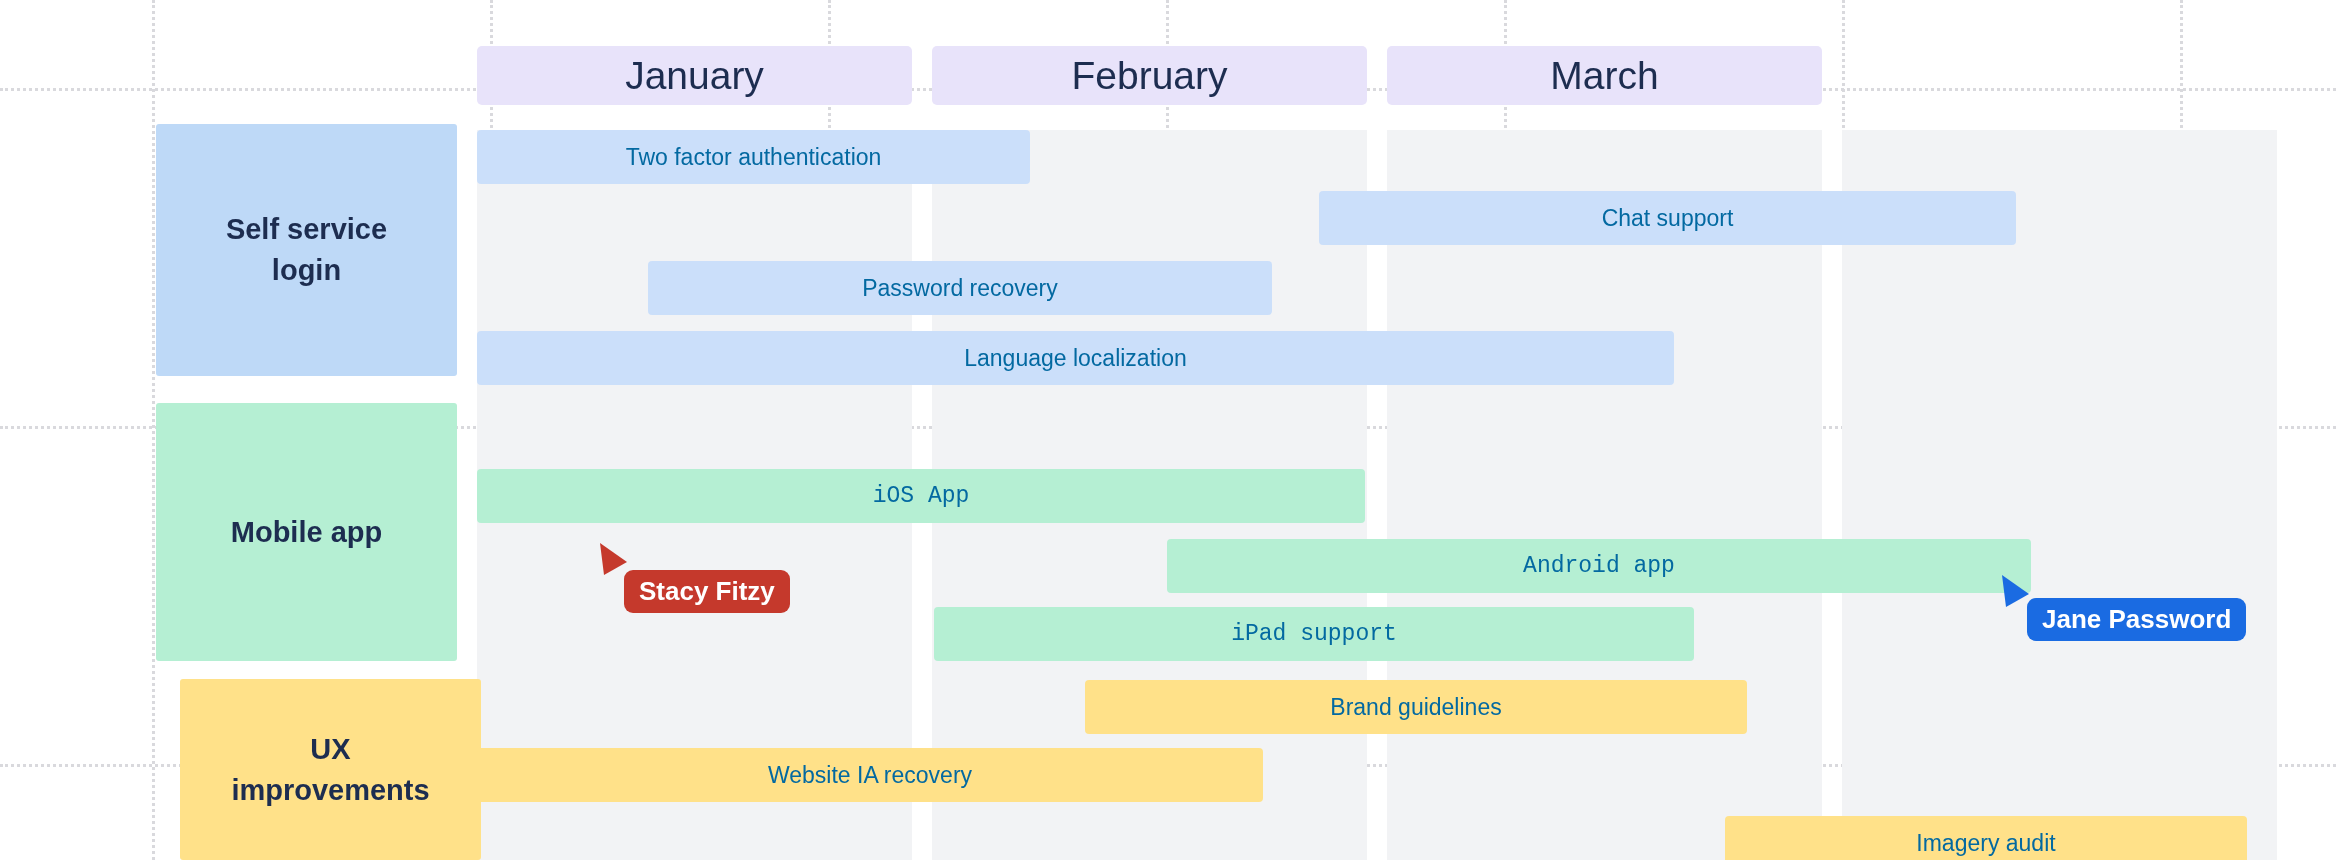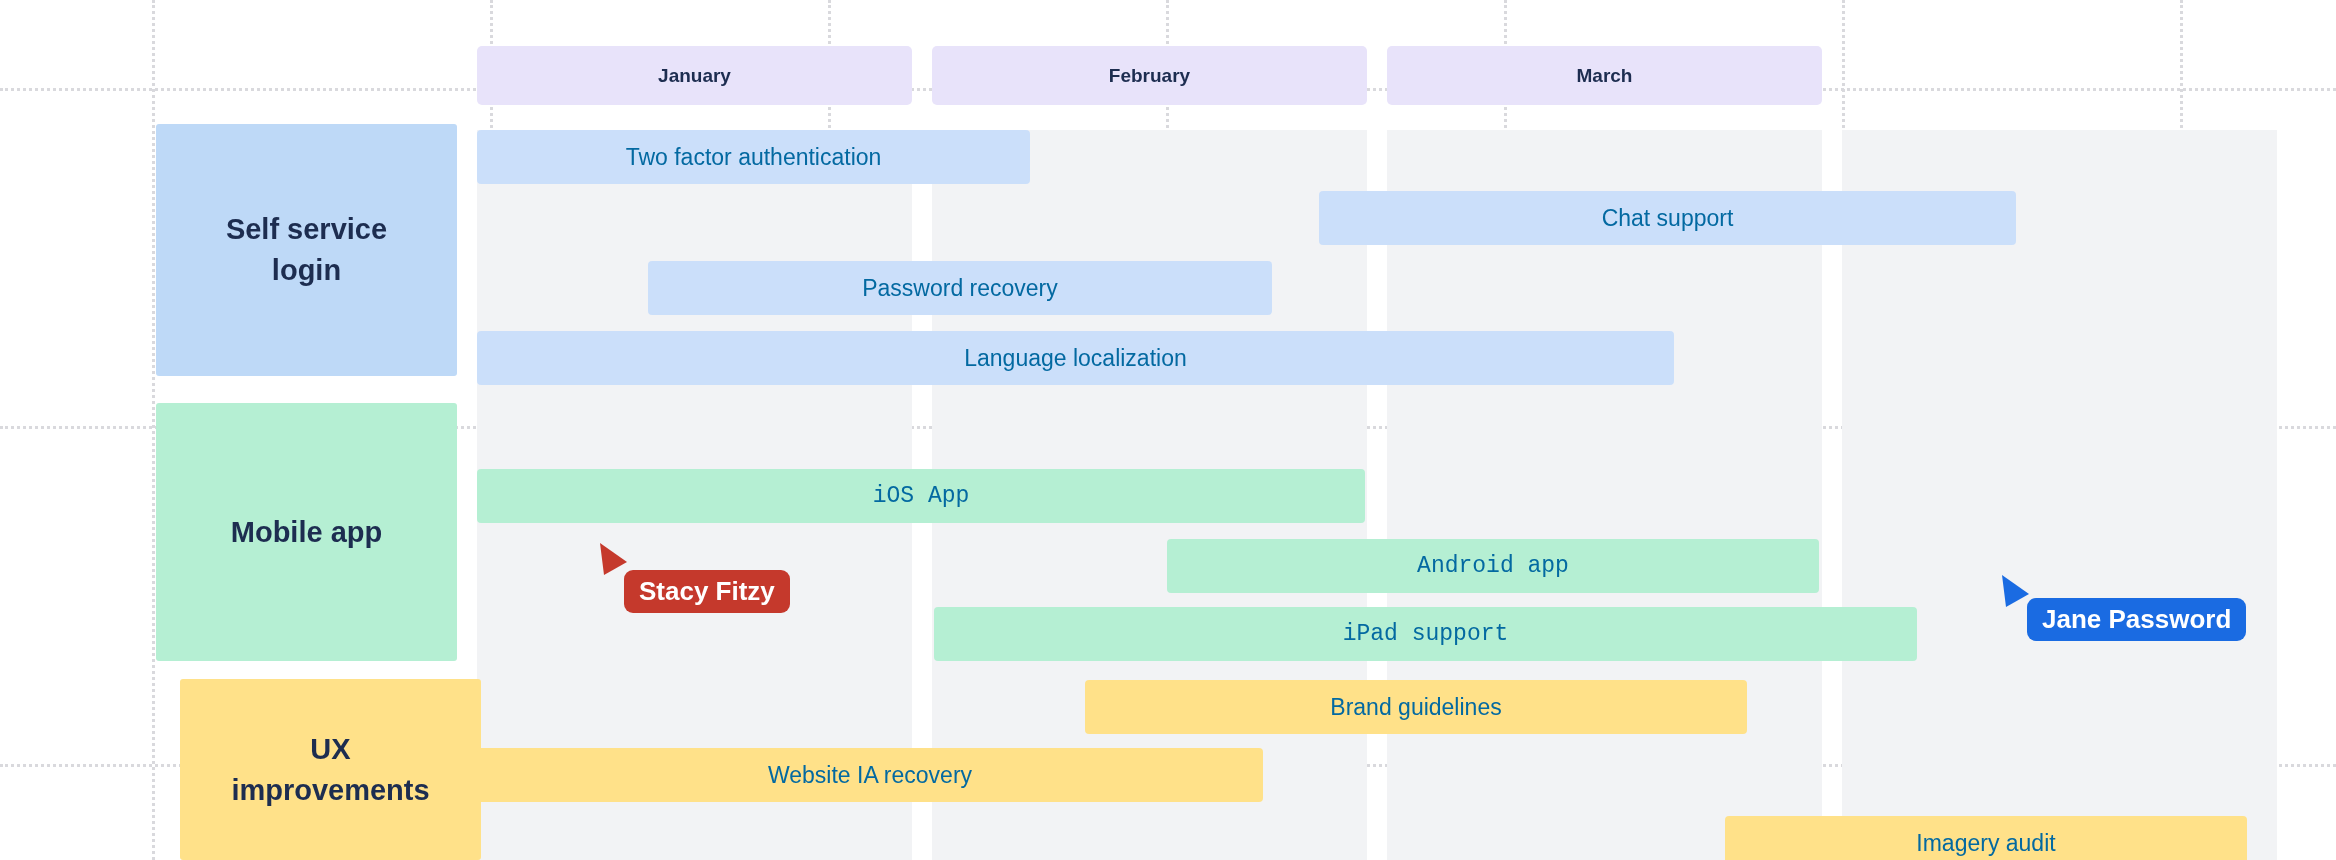--- a/index.html
+++ b/index.html
@@ -19,21 +19,21 @@
   .gridline.h { left:0; right:0; height:0; border-top:3px dotted #d9d9dd; }
 
   
   .col-bg { position:absolute; top:130px; bottom:0; width:435px; background:#f2f3f5; z-index:1; }
 
   
   .month {
     position:absolute; top:46px; height:59px; width:435px;
     background:#e8e3fa; border-radius:5px; z-index:2;
     display:flex; align-items:center; justify-content:center;
-    font-size:19px; font-weight:bold; color:#1d2d50;
+    font-size:39px; font-weight:normal; color:#1d2d50;
   }
 
   
   .seclabel {
     position:absolute; left:156px; width:301px; z-index:2;
     border-radius:3px; display:flex; align-items:center; justify-content:center;
     text-align:center; font-size:29px; font-weight:bold; line-height:1.4;
     color:#1d2d50; padding:0 33px;
   }
   .seclabel.blue   { background:#bed9f7; }
@@ -89,22 +89,22 @@
   <div class="seclabel blue" style="top:124px; height:252px">Self service login</div>
   <div class="seclabel green" style="top:403px; height:258px">Mobile app</div>
   <div class="seclabel yellow" style="top:679px; height:181px">UX improvements</div>
 
   <div class="bar blue" style="left:477px;  top:130px; width:553px">Two factor authentication</div>
   <div class="bar blue" style="left:1319px; top:191px; width:697px">Chat support</div>
   <div class="bar blue" style="left:648px;  top:261px; width:624px">Password recovery</div>
   <div class="bar blue" style="left:477px;  top:331px; width:1197px">Language localization</div>
 
   <div class="bar green" style="left:477px;  top:469px; width:888px">iOS App</div>
-  <div class="bar green" style="left:1167px; top:539px; width:652px">Android app</div>
-  <div class="bar green" style="left:934px;  top:607px; width:983px">iPad support</div>
+  <div class="bar green" style="left:1167px; top:539px; width:864px">Android app</div>
+  <div class="bar green" style="left:934px;  top:607px; width:760px">iPad support</div>
 
   <div class="bar yellow" style="left:1085px; top:680px; width:662px">Brand guidelines</div>
   <div class="bar yellow" style="left:477px;  top:748px; width:786px">Website IA recovery</div>
   <div class="bar yellow" style="left:1725px; top:816px; width:522px">Imagery audit</div>
 
   <div class="cursor-group">
     <svg class="cursor-arrow" style="left:599px; top:543px" width="30" height="34" viewBox="0 0 30 34">
       <polygon points="1,0 5,32 28,19" fill="#c5392c"></polygon>
     </svg>
     <div class="cursor-label red" style="left:624px; top:570px">Stacy Fitzy</div>

